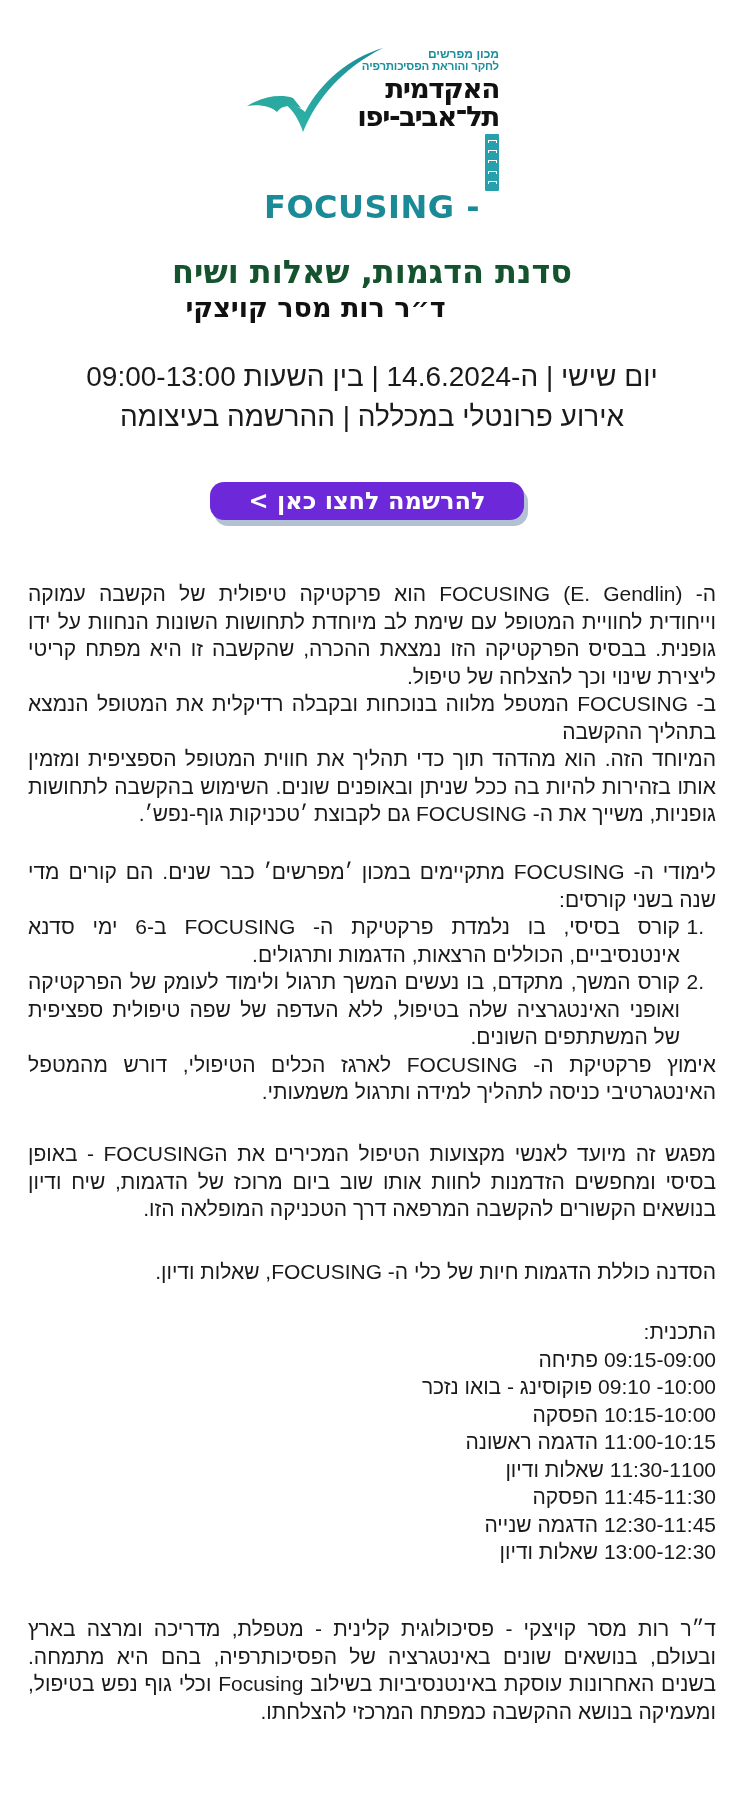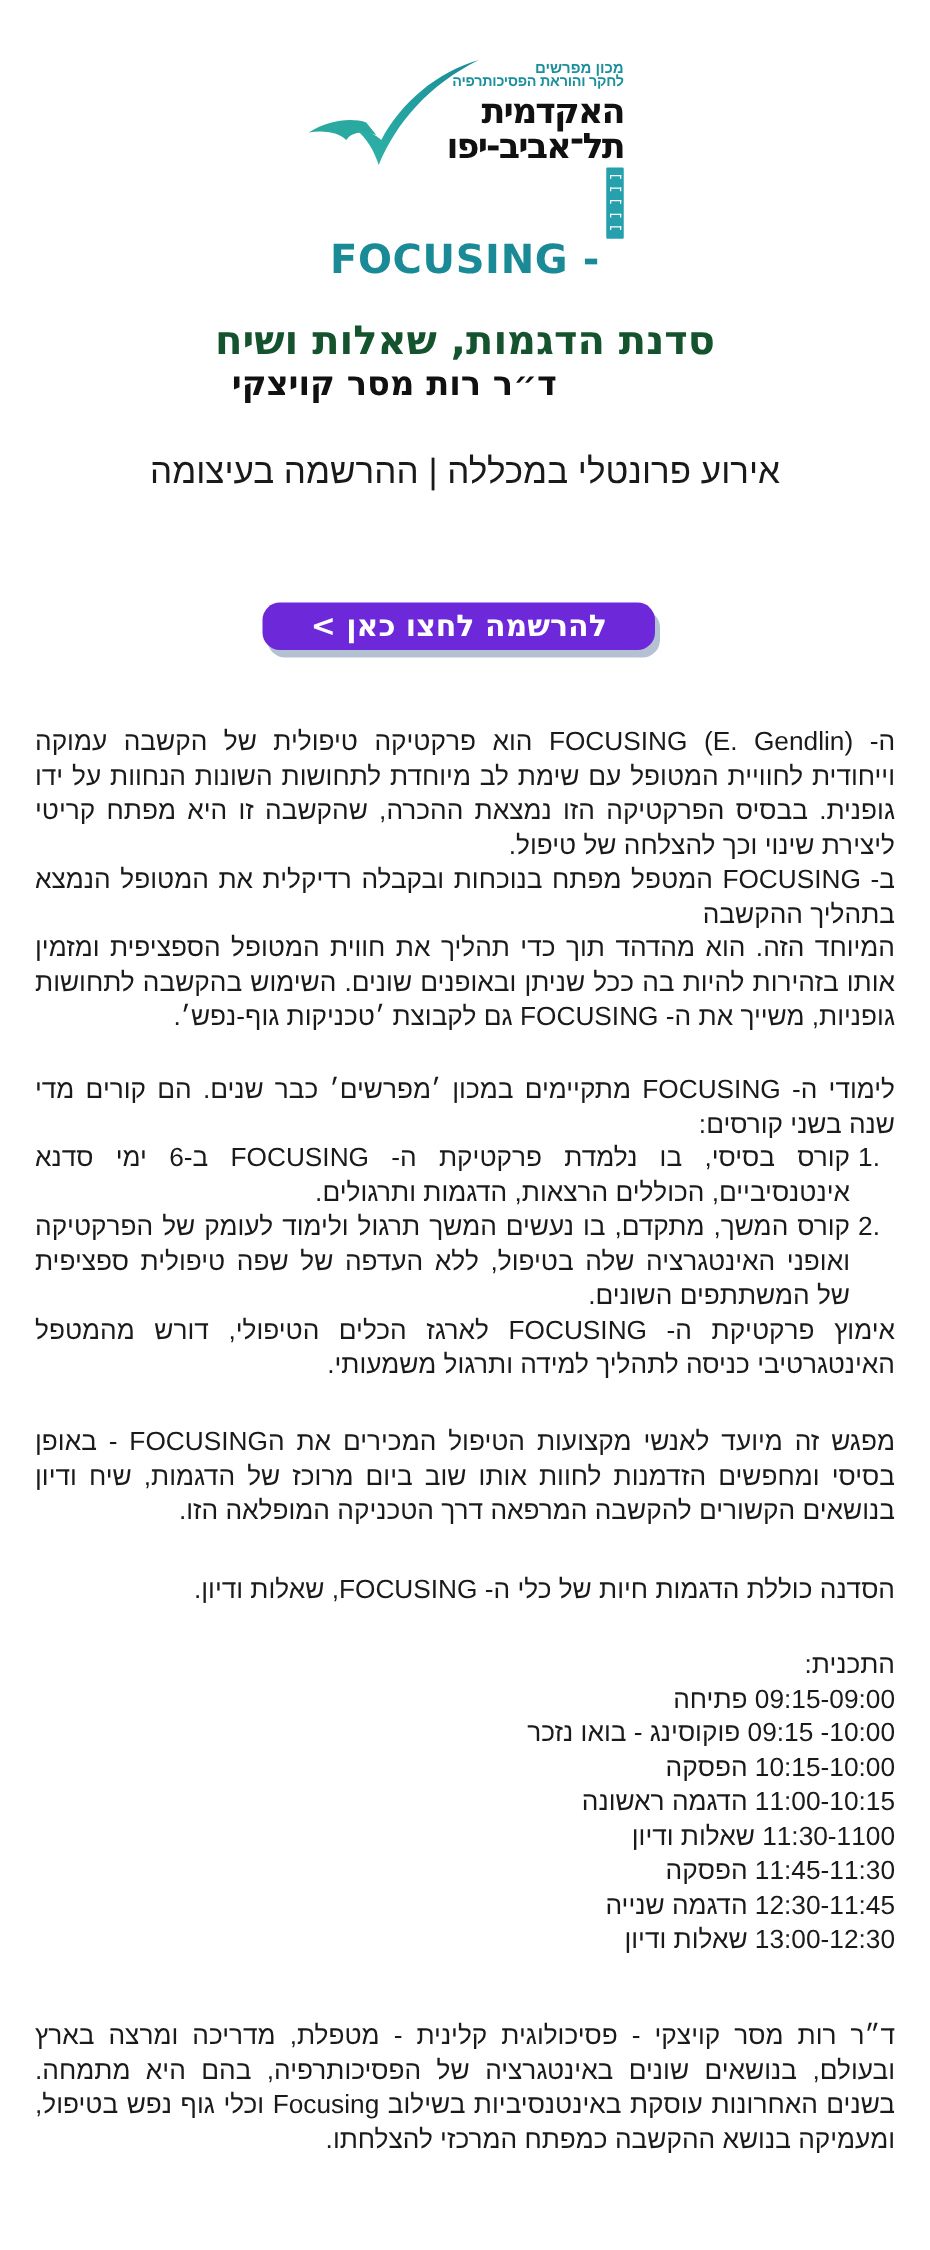--- a/index.html
+++ b/index.html
@@ -281,34 +281,35 @@
   </div>
 
   <div class="title-block">
     <div class="title-en">FOCUSING -</div>
     <div class="title-he">סדנת הדגמות, שאלות ושיח</div>
   </div>
 
   <div class="speaker">ד״ר רות מסר קויצקי</div>
 
   <div class="event-details">
+    <div>יום שישי | ה-14.6.2024 | בין השעות 09:00-13:00</div>
     <div>אירוע פרונטלי במכללה | ההרשמה בעיצומה</div>
   </div>
 
   <div class="cta-wrap">
     <div class="cta-shadow"></div>
     <button class="cta-button">להרשמה לחצו כאן &gt;</button>
   </div>
 
   <div class="body-text p1">
     <p>ה- FOCUSING (E. Gendlin) הוא פרקטיקה טיפולית של הקשבה עמוקה וייחודית לחוויית המטופל עם שימת לב מיוחדת לתחושות השונות הנחוות על ידו גופנית. בבסיס הפרקטיקה הזו נמצאת ההכרה, שהקשבה זו היא מפתח קריטי ליצירת שינוי וכך להצלחה של טיפול.</p>
   </div>
 
   <div class="body-text p2">
-    <p>ב- FOCUSING המטפל מפתח בנוכחות ובקבלה רדיקלית את המטופל הנמצא בתהליך ההקשבה</p>
+    <p>ב- FOCUSING המטפל מלווה בנוכחות ובקבלה רדיקלית את המטופל הנמצא בתהליך ההקשבה</p>
     <p>המיוחד הזה. הוא מהדהד תוך כדי תהליך את חווית המטופל הספציפית ומזמין אותו בזהירות להיות בה ככל שניתן ובאופנים שונים. השימוש בהקשבה לתחושות גופניות, משייך את ה- FOCUSING גם לקבוצת ׳טכניקות גוף-נפש׳.</p>
   </div>
 
   <div class="body-text p3">
     <p>לימודי ה- FOCUSING מתקיימים במכון ׳מפרשים׳ כבר שנים. הם קורים מדי שנה בשני קורסים:</p>
     <ul class="course-list">
       <li>
         <span class="num">1.</span>
         <span>קורס בסיסי, בו נלמדת פרקטיקת ה- FOCUSING ב-6 ימי סדנא אינטנסיביים, הכוללים הרצאות, הדגמות ותרגולים.</span>
       </li>
@@ -325,21 +326,21 @@
   </div>
 
   <div class="body-text p5">
     <p>הסדנה כוללת הדגמות חיות של כלי ה- FOCUSING, שאלות ודיון.</p>
   </div>
 
   <div class="body-text p6">
     <p>התכנית:</p>
     <ul class="schedule-list">
       <li><span class="schedule-time">09:15-09:00</span> <span>פתיחה</span></li>
-      <li><span class="schedule-time">10:00- 09:15</span> <span>פוקוסינג - בואו נזכר</span></li>
+      <li><span class="schedule-time">10:00- 09:10</span> <span>פוקוסינג - בואו נזכר</span></li>
       <li><span class="schedule-time">10:15-10:00</span> <span>הפסקה</span></li>
       <li><span class="schedule-time">11:00-10:15</span> <span>הדגמה ראשונה</span></li>
       <li><span class="schedule-time">11:30-1100</span> <span>שאלות ודיון</span></li>
       <li><span class="schedule-time">11:45-11:30</span> <span>הפסקה</span></li>
       <li><span class="schedule-time">12:30-11:45</span> <span>הדגמה שנייה</span></li>
       <li><span class="schedule-time">13:00-12:30</span> <span>שאלות ודיון</span></li>
     </ul>
   </div>
 
   <div class="body-text p7">

